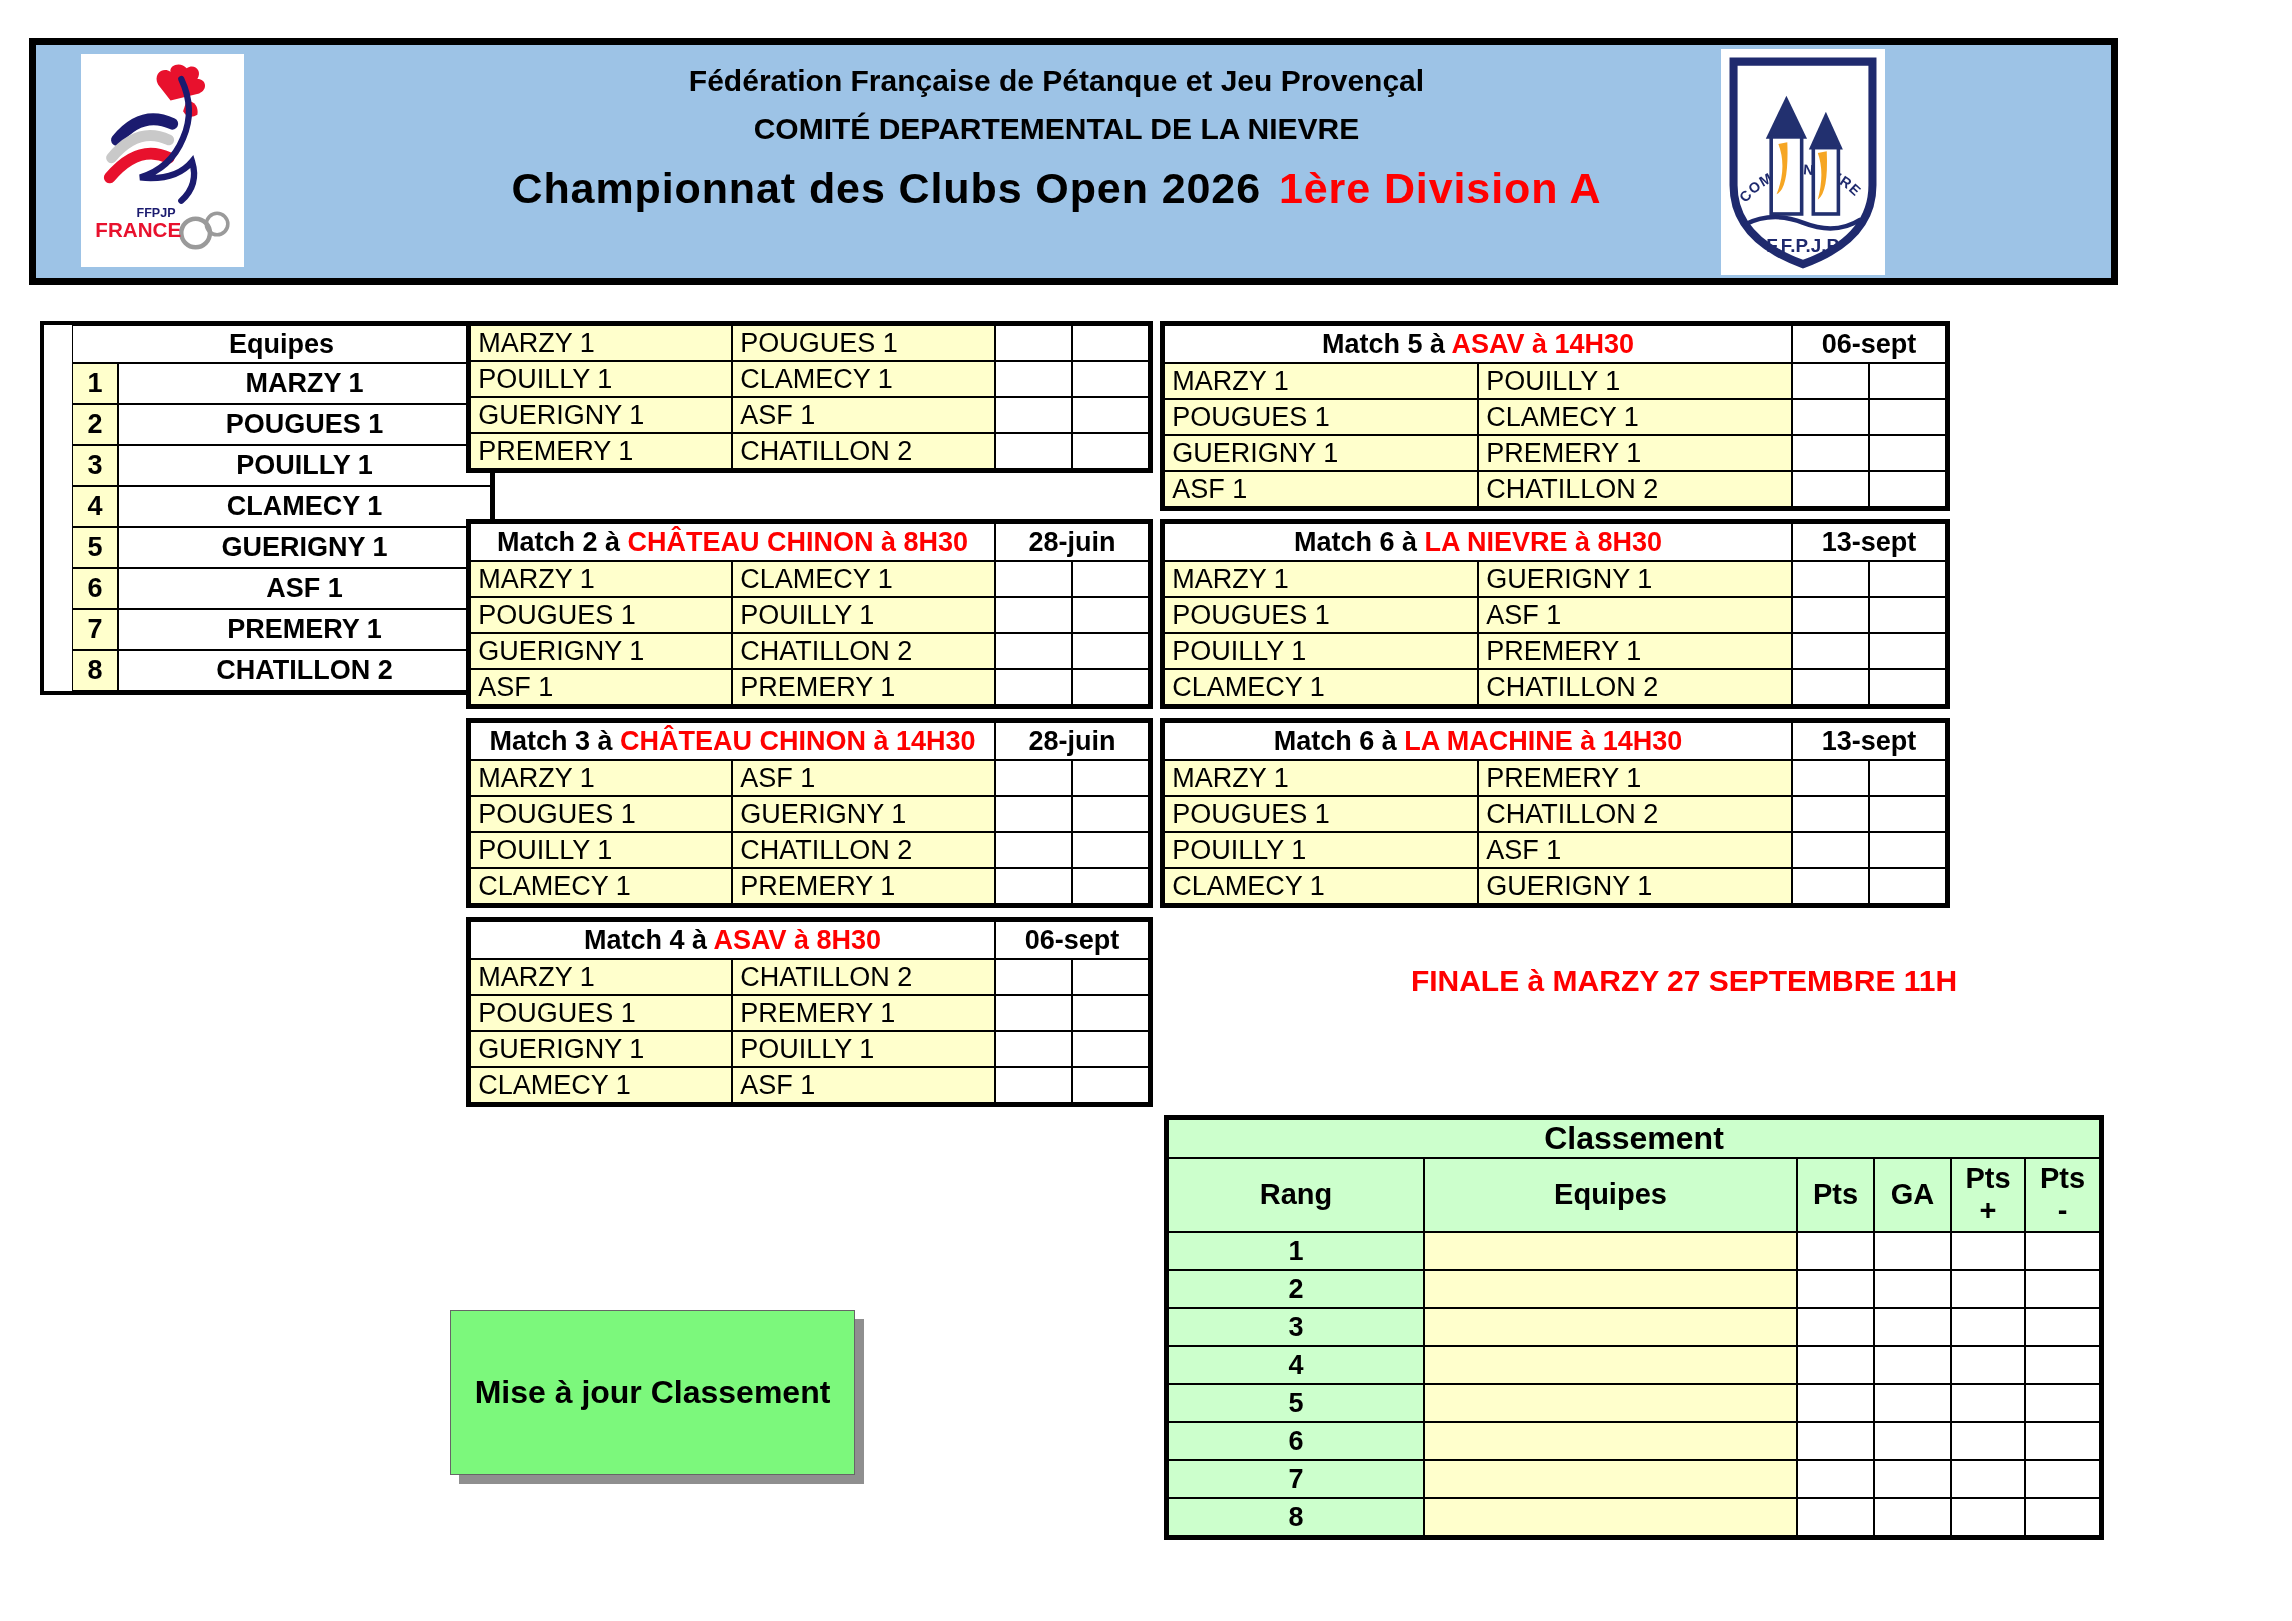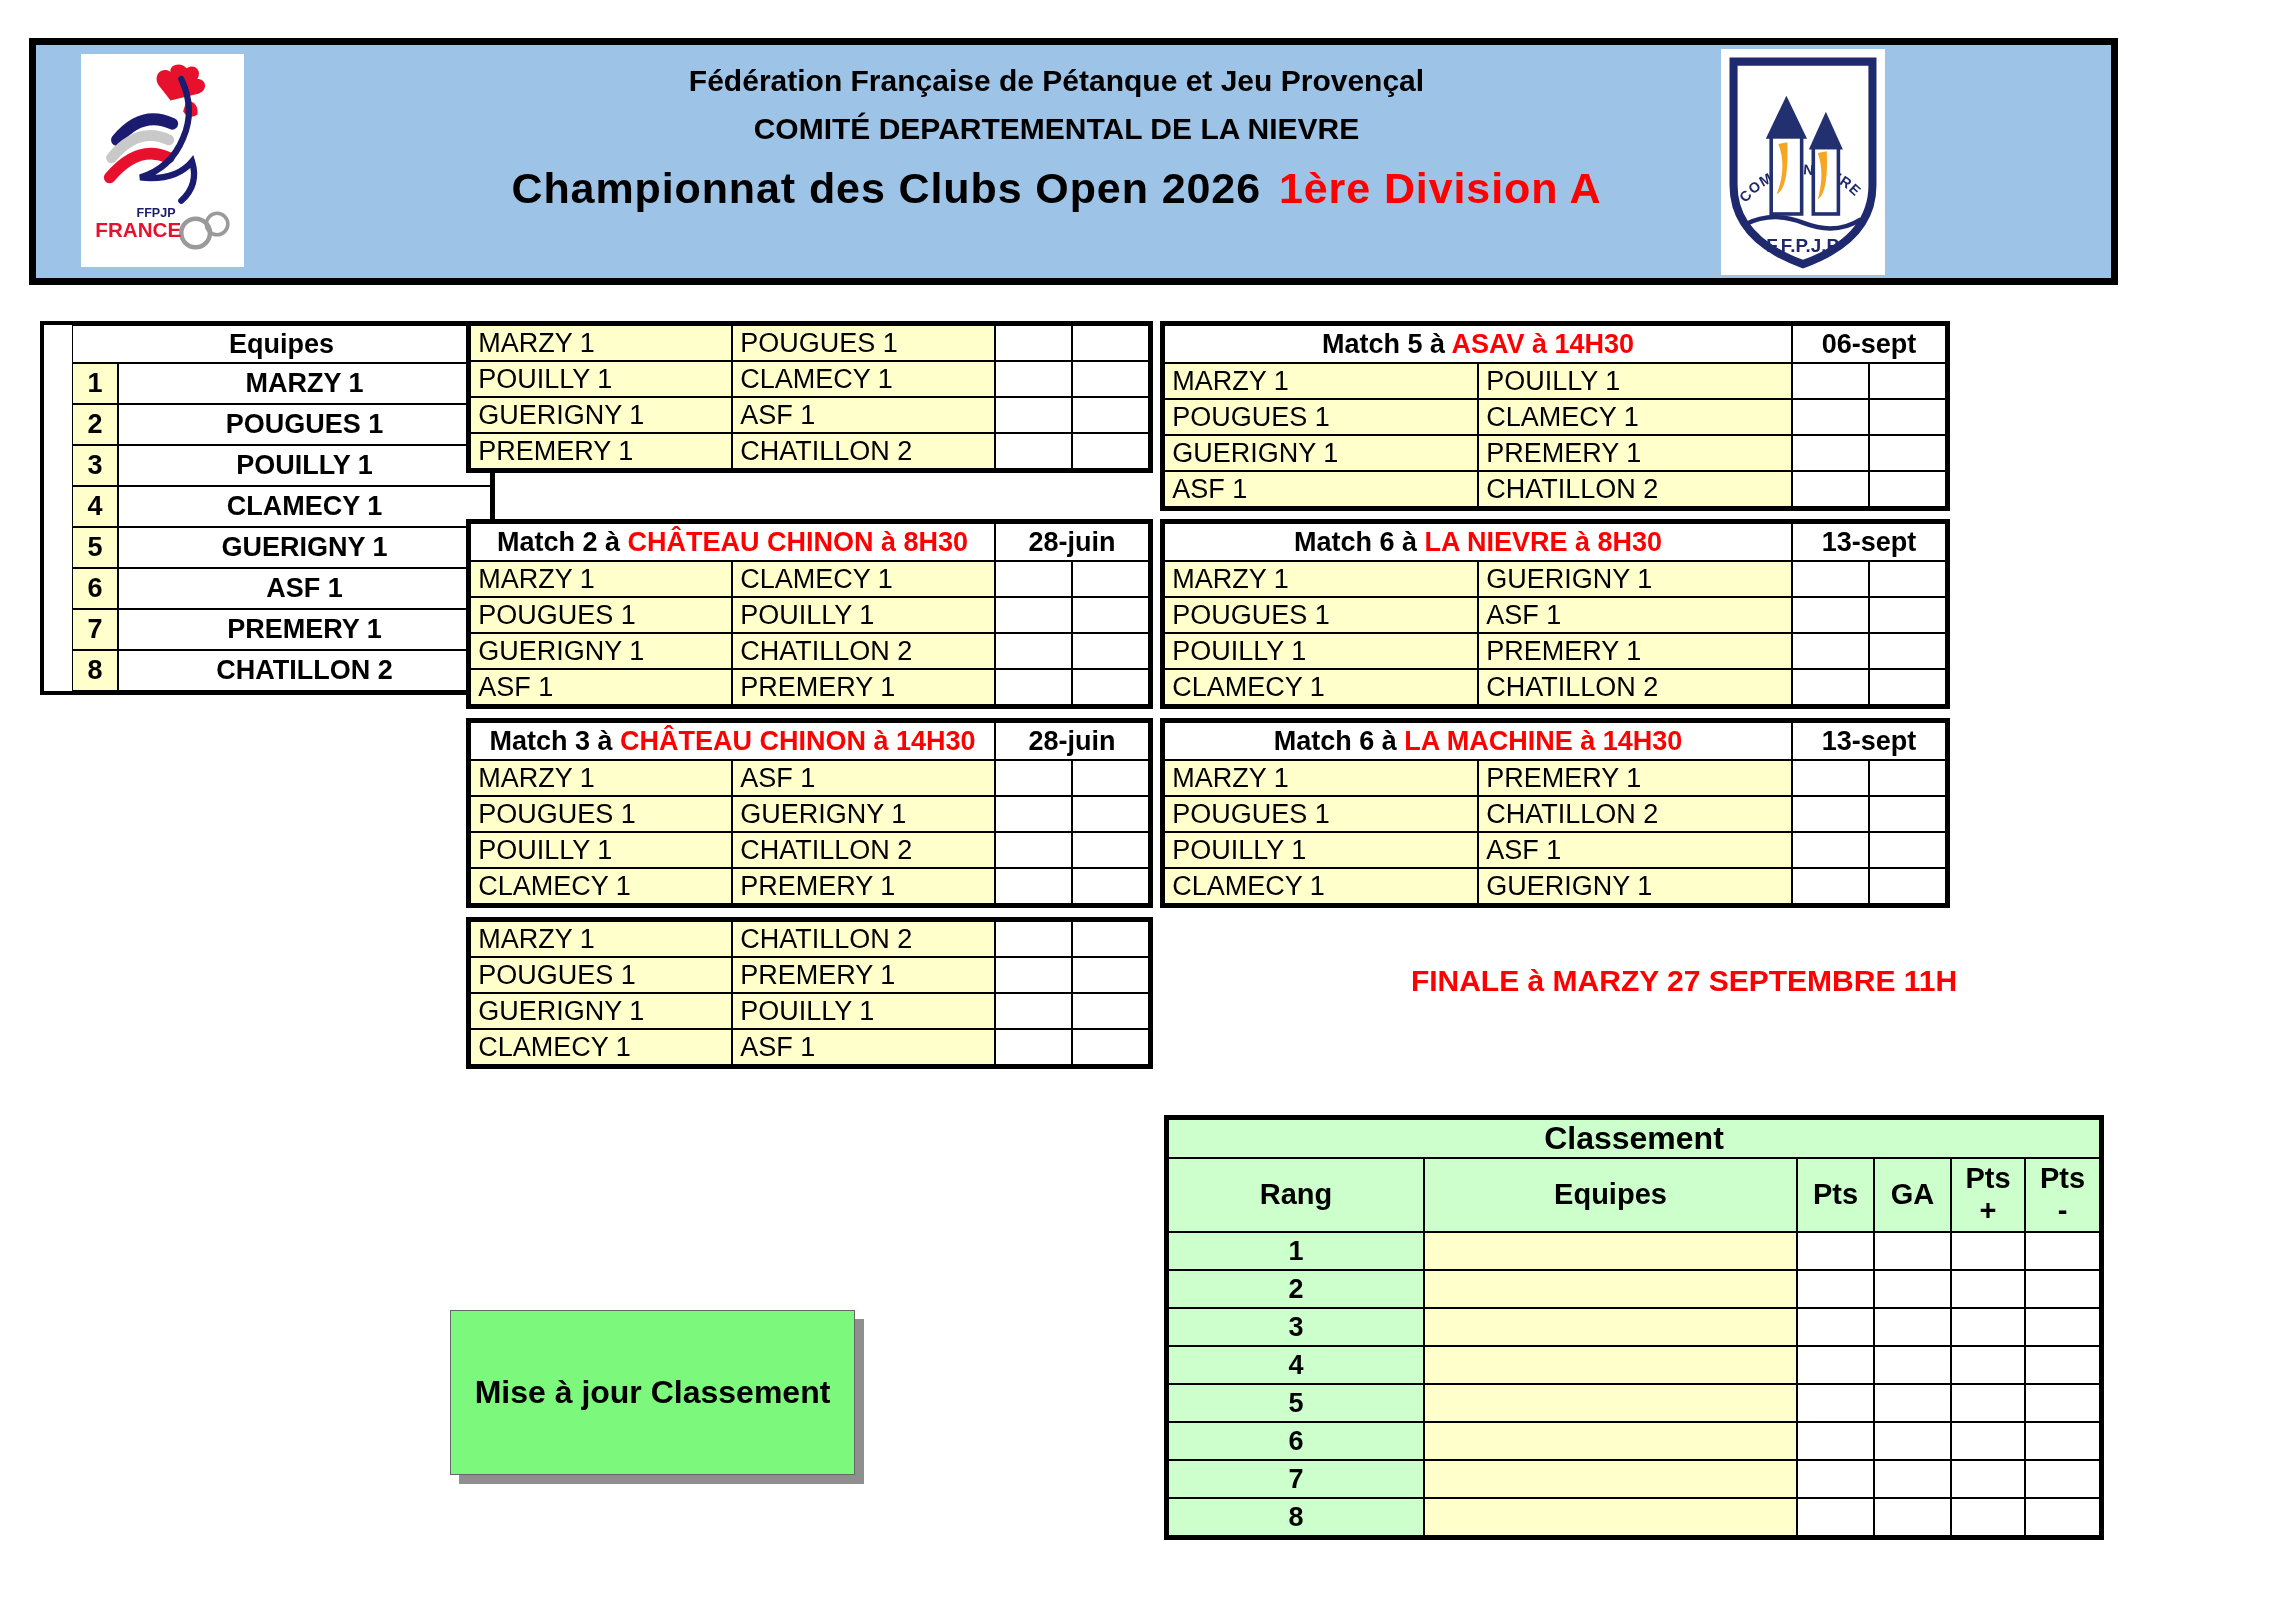--- a/index.html
+++ b/index.html
@@ -256,20 +256,24 @@
     </table>
 
   <table class="grid" style="left:466px;top:917px;">
     <colgroup>
         <col style="width:262px">
         <col style="width:263px">
         <col style="width:77px">
         <col style="width:77px">
       </colgroup>
     <tbody>
+        <tr class="hdr">
+      <td colspan="2"><span>Match 4 à </span><span class="red">ASAV à 8H30</span></td>
+      <td colspan="2">06-sept</td>
+    </tr>
     <tr>
           <td class="team">MARZY 1</td>
           <td class="team">CHATILLON 2</td>
           <td class="score"></td>
           <td class="score"></td>
         </tr>
     <tr>
           <td class="team">POUGUES 1</td>
           <td class="team">PREMERY 1</td>
           <td class="score"></td>

